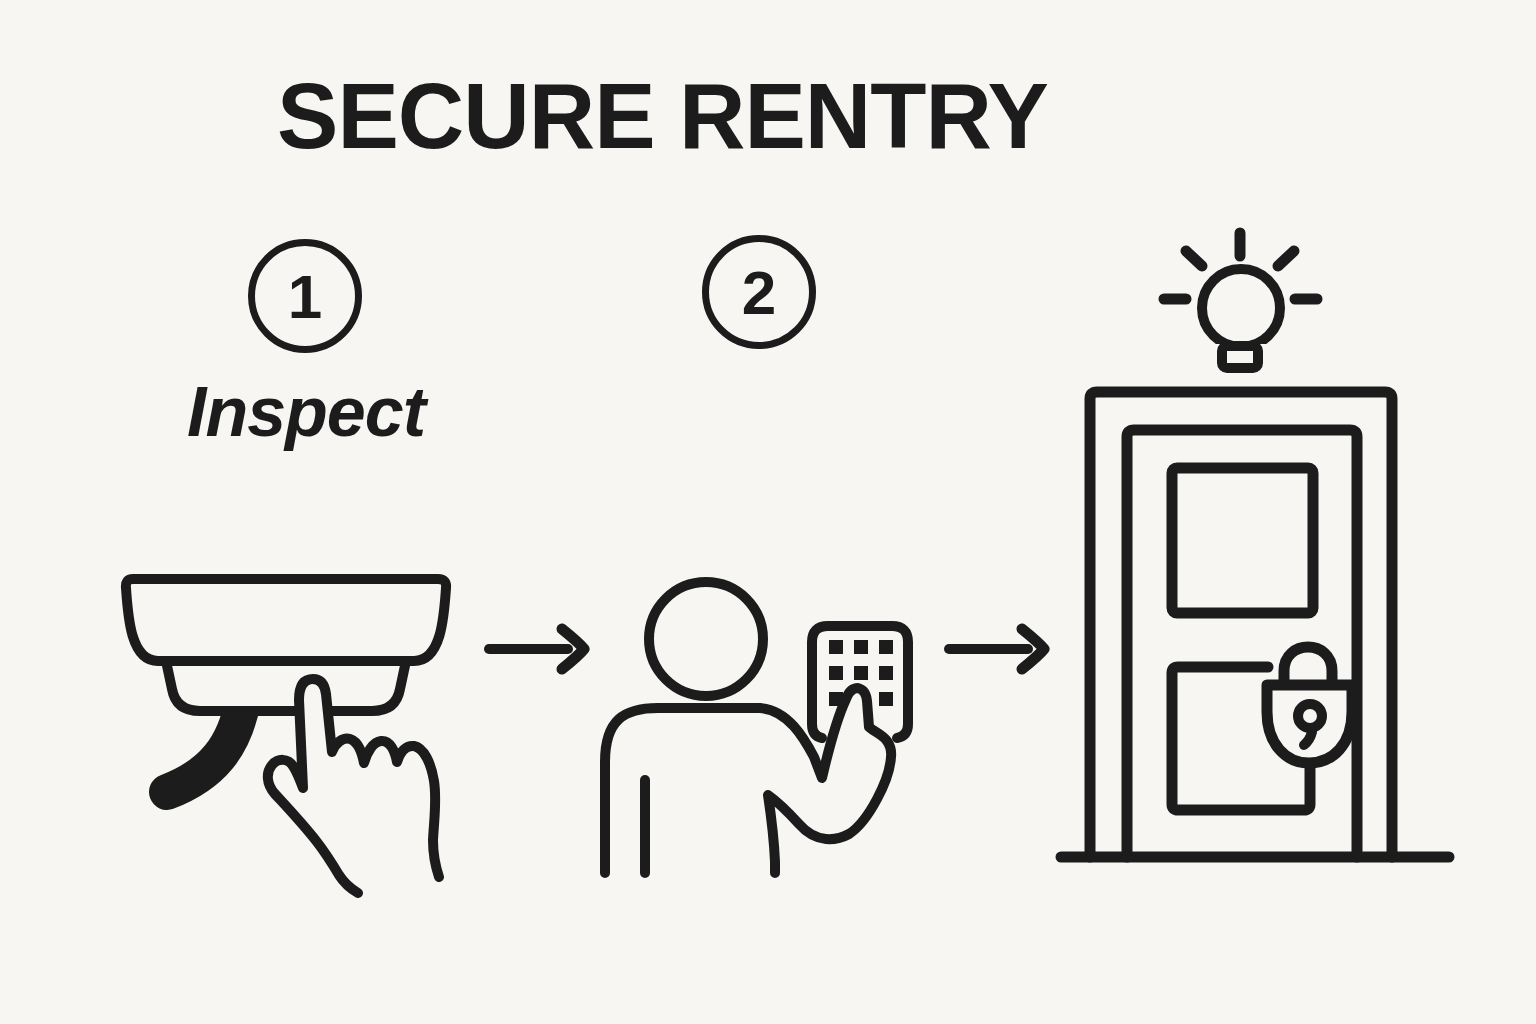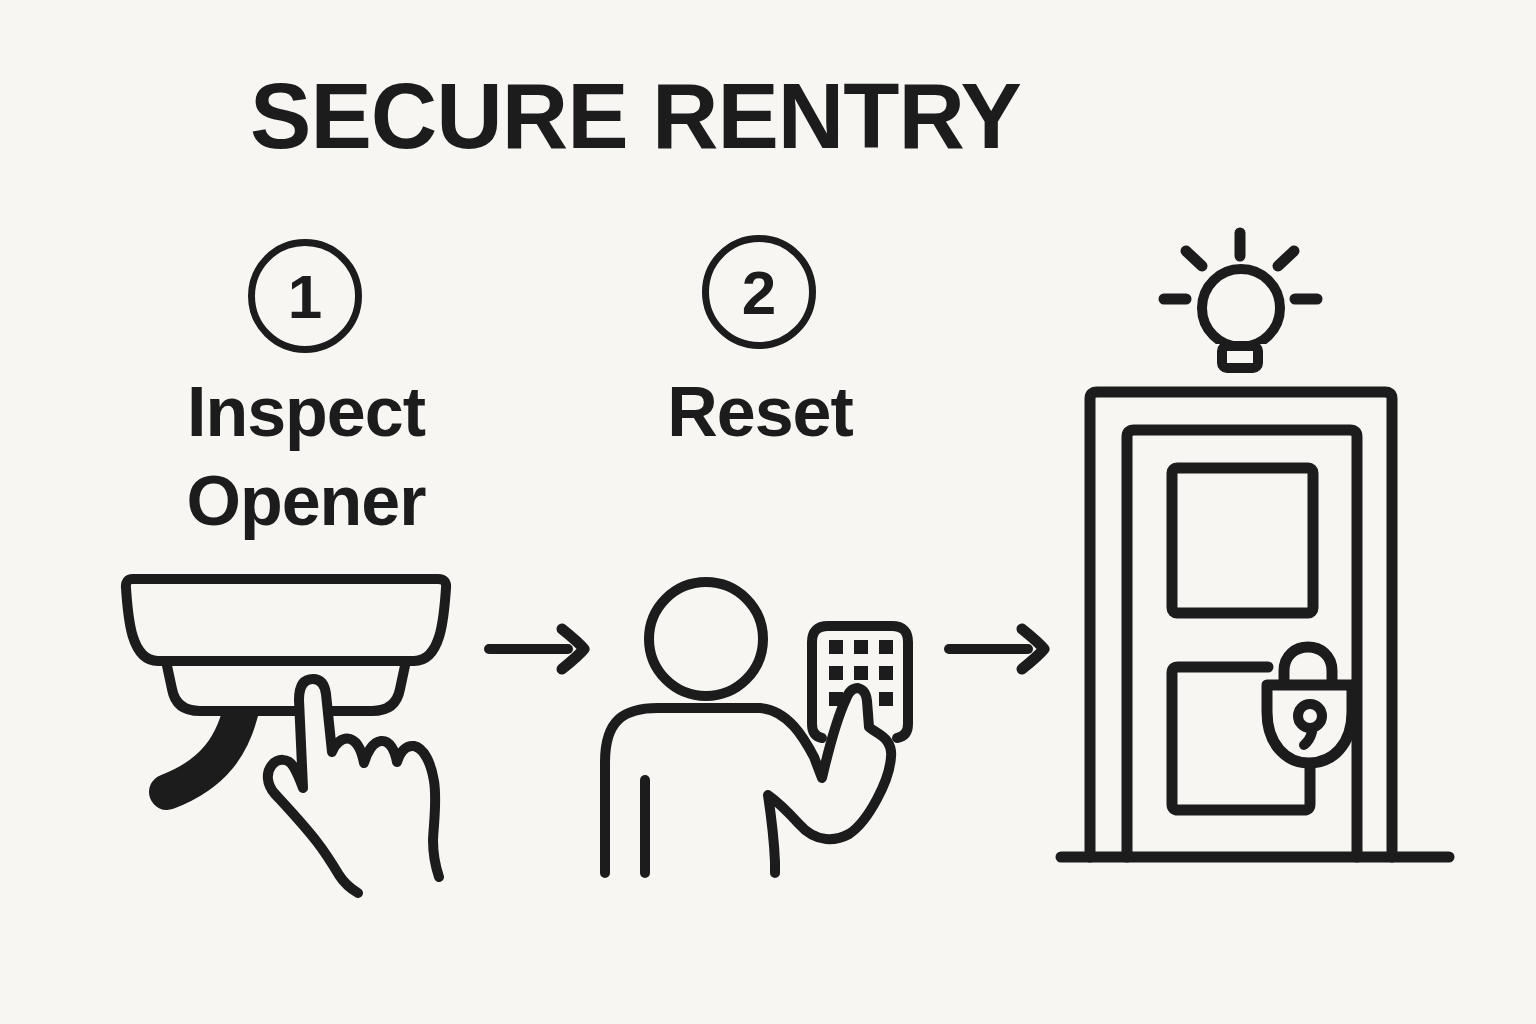--- a/index.html
+++ b/index.html
@@ -9,36 +9,37 @@
     background:var(--bg,#f7f6f3);
     color:var(--line,#1c1c1c);
     font-family:"Liberation Sans","DejaVu Sans",sans-serif;
     overflow:hidden;
   }
   .title{
     position:absolute;top:64px;left:0;width:1271px;
     text-align:center;
     font-size:92px;font-weight:700;letter-spacing:-1px;
     color:var(--text,#1c1c1c);
+    padding-left:27px;
   }
   .step-circle{
     position:absolute;width:100px;height:100px;
     border:7px solid var(--line,#1c1c1c);border-radius:50%;
     display:flex;align-items:center;justify-content:center;
     font-size:62px;font-weight:700;color:var(--text,#1c1c1c);
     background:transparent;
   }
   .step-circle.s1{left:248px;top:239px;}
   .step-circle.s2{left:702px;top:235px;}
   .step-label{
     position:absolute;width:420px;top:368px;
     text-align:center;font-size:70px;font-weight:700;
     letter-spacing:-1px;line-height:89px;color:var(--text,#1c1c1c);
   }
-  .step-label.s1{left:96px;}
+  .step-label.s1{left:96px;font-style:italic;}
   .step-label.s2{left:550px;}
   svg{position:absolute;display:block;}
   .ill-opener{left:110px;top:570px;}
   .ill-person{left:580px;top:570px;}
   .ill-door{left:1050px;top:222px;}
   .arrow-1{left:478px;top:616px;}
   .arrow-2{left:938px;top:616px;}
   .stroke{fill:none;stroke:currentColor;stroke-width:10;stroke-linecap:round;stroke-linejoin:round;}
   .stroke-thick{fill:none;stroke:currentColor;stroke-width:11;stroke-linecap:round;stroke-linejoin:round;}
   .fill-bg{fill:var(--bg,#f7f6f3);}
@@ -49,28 +50,26 @@
 
 <div class="canvas">
 
   <div class="title">SECURE RENTRY</div>
 
   <div class="step-circle s1">
     <span>1</span>
   </div>
   <div class="step-label s1">
     <div>Inspect</div>
-    <div>Opener</div>
   </div>
 
   <div class="step-circle s2">
     <span>2</span>
   </div>
   <div class="step-label s2">
-    <div>Reset</div>
   </div>
 
   <svg class="ill-opener" width="355" height="385" viewBox="110 570 355 385">
 
     <path d="M 243,700 C 235,746 212,775 167,792" fill="none" stroke="currentColor" stroke-width="36" stroke-linecap="round"></path>
 
     <path class="fill-bg" d="M 133,579 L 438,579 Q 447,579 446,588 C 444,618 441,661 414,661 L 158,661 C 131,661 128,618 126,588 Q 125,579 133,579 Z" stroke="currentColor" stroke-width="10" stroke-linejoin="round"></path>
 
     <path class="fill-bg" d="M 166,661 L 406,661 L 400,689 Q 396,711 372,711 L 200,711 Q 176,711 172,689 Z" stroke="currentColor" stroke-width="10" stroke-linejoin="round"></path>
 

